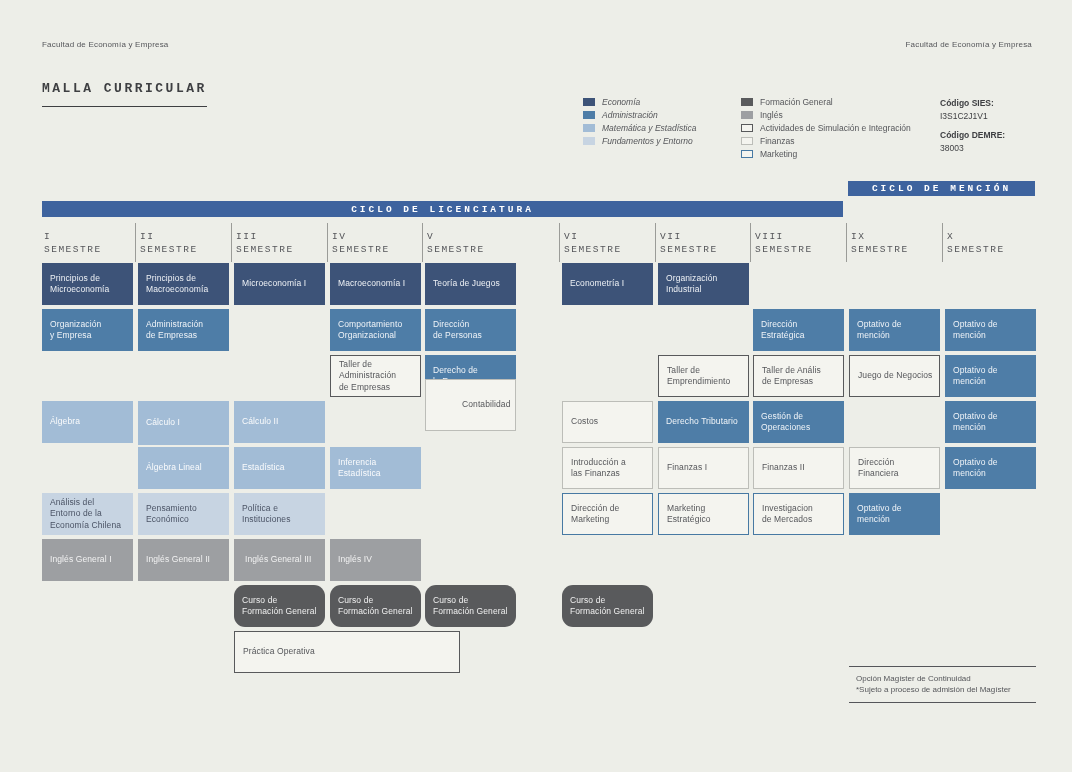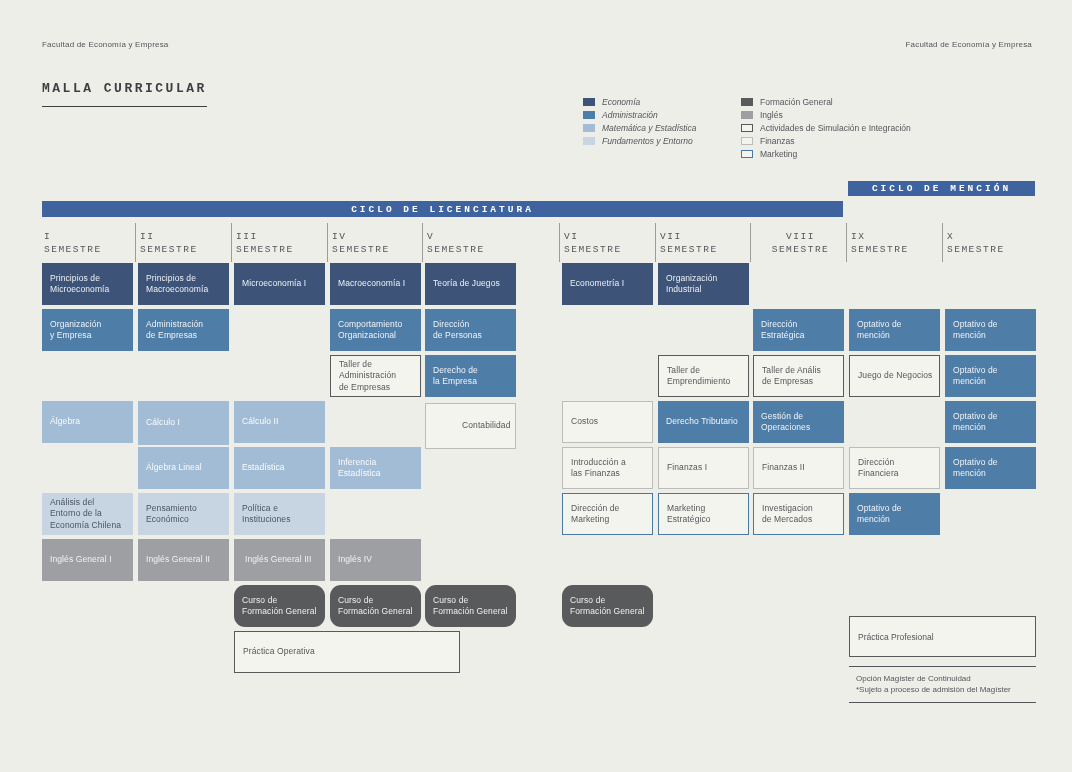--- a/index.html
+++ b/index.html
@@ -116,20 +116,26 @@
       <div class="legend-item">
         <span class="sw t-finanzas"></span>
         <span class="legend-label">Finanzas</span>
       </div>
       <div class="legend-item">
         <span class="sw t-marketing"></span>
         <span class="legend-label">Marketing</span>
       </div>
     </div>
 
+  <div class="codes">
+    <div class="code-label">Código SIES:</div>
+    <div class="code-value">I3S1C2J1V1</div>
+    <div class="code-label">Código DEMRE:</div>
+    <div class="code-value">38003</div>
+  </div>
 
   <div class="banner mencion">CICLO DE MENCIÓN</div>
   <div class="banner licenciatura">CICLO DE LICENCIATURA</div>
 
   <div id="headers">
       <div class="sem-header" style="left: 44px;">I
 SEMESTRE</div>
       <div class="sem-header" style="left: 140px;">II
 SEMESTRE</div>
       <div class="divider" style="left: 135px;"></div>
@@ -141,21 +147,21 @@
       <div class="divider" style="left: 327px;"></div>
       <div class="sem-header" style="left: 427px;">V
 SEMESTRE</div>
       <div class="divider" style="left: 422px;"></div>
       <div class="sem-header" style="left: 564px;">VI
 SEMESTRE</div>
       <div class="divider" style="left: 559px;"></div>
       <div class="sem-header" style="left: 660px;">VII
 SEMESTRE</div>
       <div class="divider" style="left: 655px;"></div>
-      <div class="sem-header" style="left: 755px; text-align: center;">VIII
+      <div class="sem-header" style="left: 755px;">VIII
 SEMESTRE</div>
       <div class="divider" style="left: 750px;"></div>
       <div class="sem-header" style="left: 851px;">IX
 SEMESTRE</div>
       <div class="divider" style="left: 846px;"></div>
       <div class="sem-header" style="left: 947px;">X
 SEMESTRE</div>
       <div class="divider" style="left: 942px;"></div>
     </div>
   <div id="grid">
@@ -188,21 +194,21 @@
 la Empresa</div>
       <div class="course t-actividades" style="left: 658px; top: 355px; width: 91px; height: 42px;">Taller de
 Emprendimiento</div>
       <div class="course t-actividades" style="left: 753px; top: 355px; width: 91px; height: 42px;">Taller de Anális
 de Empresas</div>
       <div class="course t-actividades" style="left: 849px; top: 355px; width: 91px; height: 42px;">Juego de Negocios</div>
       <div class="course t-administracion" style="left: 945px; top: 355px; width: 91px; height: 42px;">Optativo de mención</div>
       <div class="course t-matematica" style="left: 42px; top: 401px; width: 91px; height: 42px;">Álgebra</div>
       <div class="course t-matematica" style="left: 138px; top: 401px; width: 91px; height: 44px;">Cálculo I</div>
       <div class="course t-matematica" style="left: 234px; top: 401px; width: 91px; height: 42px;">Cálculo II</div>
-      <div class="course t-finanzas" style="left: 425px; top: 403px; width: 91px; height: 46px; padding-left: 36px;">Contabilidad</div>
+      <div class="course t-finanzas" style="left: 425px; top: 379px; width: 91px; height: 52px; padding-left: 36px;">Contabilidad</div>
       <div class="course t-finanzas" style="left: 562px; top: 401px; width: 91px; height: 42px;">Costos</div>
       <div class="course t-administracion" style="left: 658px; top: 401px; width: 91px; height: 42px;">Derecho Tributario</div>
       <div class="course t-administracion" style="left: 753px; top: 401px; width: 91px; height: 42px;">Gestión de
 Operaciones</div>
       <div class="course t-administracion" style="left: 945px; top: 401px; width: 91px; height: 42px;">Optativo de mención</div>
       <div class="course t-matematica" style="left: 138px; top: 447px; width: 91px; height: 42px;">Álgebra Lineal</div>
       <div class="course t-matematica" style="left: 234px; top: 447px; width: 91px; height: 42px;">Estadística</div>
       <div class="course t-matematica" style="left: 330px; top: 447px; width: 91px; height: 42px;">Inferencia
 Estadística</div>
       <div class="course t-finanzas" style="left: 562px; top: 447px; width: 91px; height: 42px;">Introducción a
@@ -233,20 +239,19 @@
 Formación General</div>
       <div class="course t-formacion" style="left: 330px; top: 585px; width: 91px; height: 42px;">Curso de
 Formación General</div>
       <div class="course t-formacion" style="left: 425px; top: 585px; width: 91px; height: 42px;">Curso de
 Formación General</div>
       <div class="course t-formacion" style="left: 562px; top: 585px; width: 91px; height: 42px;">Curso de
 Formación General</div>
       <div class="course t-actividades" style="left: 234px; top: 631px; width: 226px; height: 42px;">Práctica Operativa</div>
     </div>
 
-  <div class="pp-box">Práctica Profesional</div>
 
   <div class="magister">
     <div>Opción Magíster de Continuidad</div>
     <div>*Sujeto a proceso de admisión del Magíster</div>
   </div>
 
 </div>
 
 </body></html>

